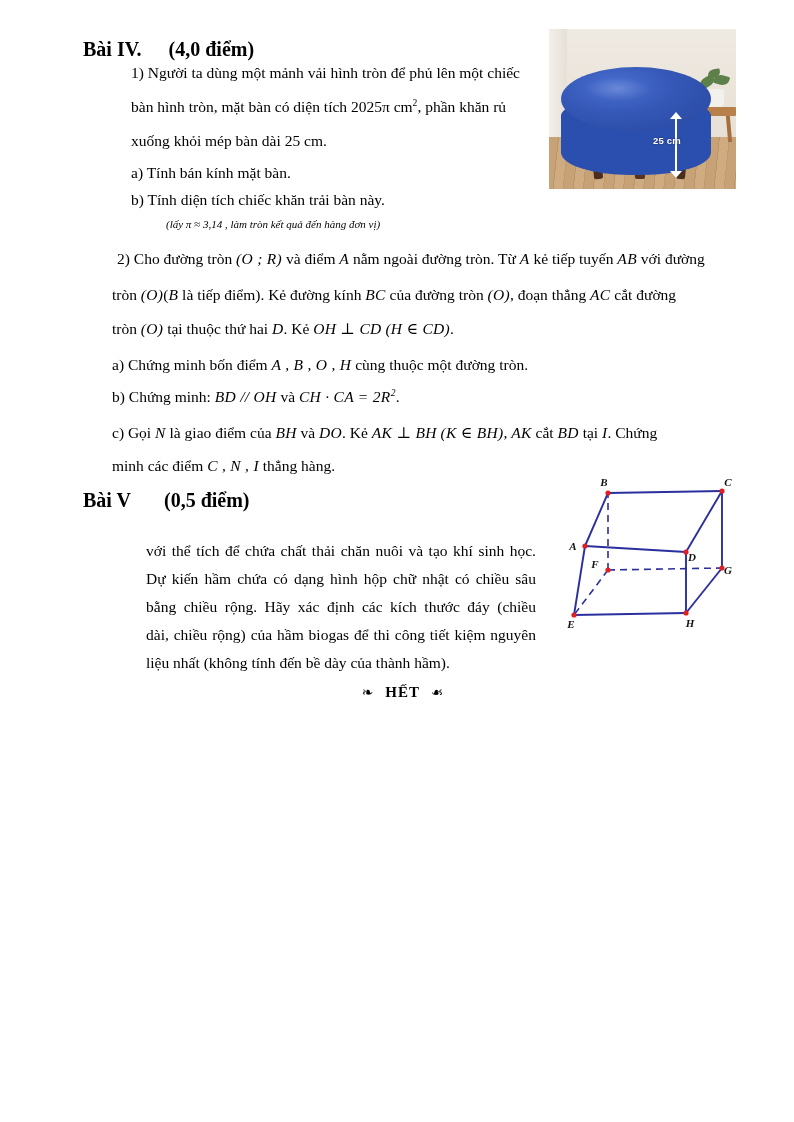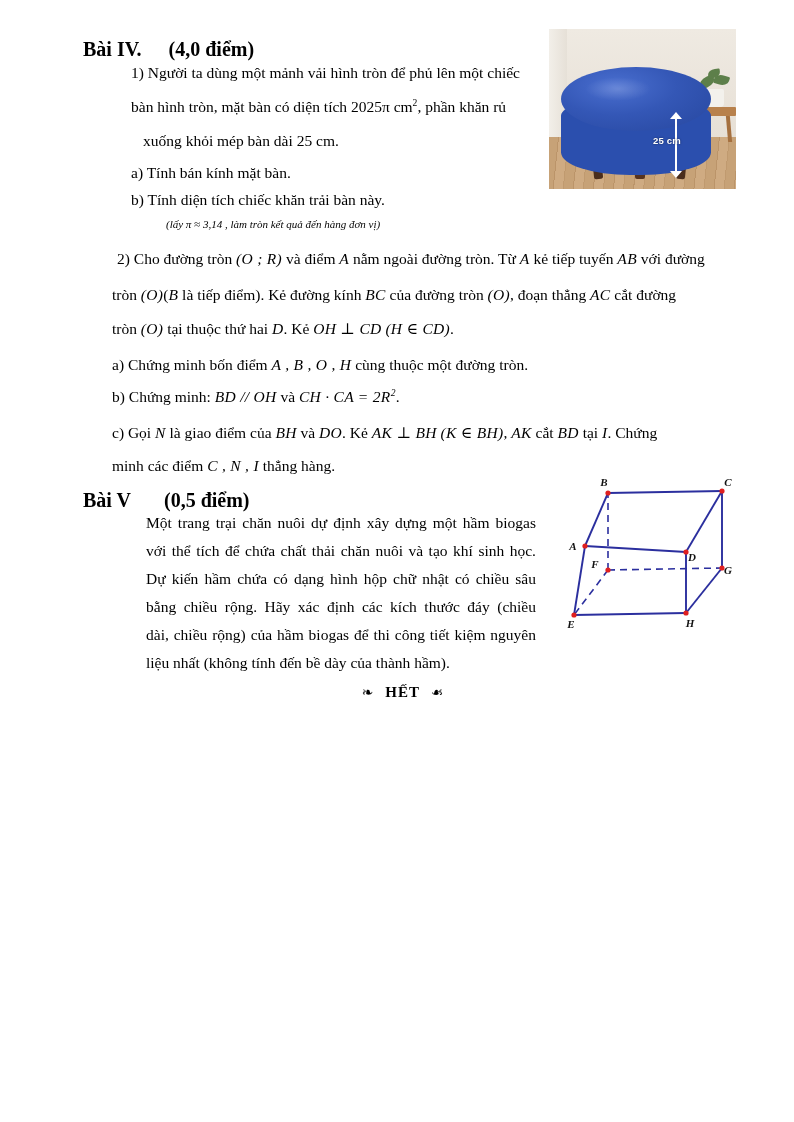--- a/index.html
+++ b/index.html
@@ -218,21 +218,21 @@
   </div>
 
   <div class="line" style="left:131px; top:65px;">
     <span>1) Người ta dùng một mảnh vải hình tròn để phủ lên một chiếc</span>
   </div>
 
   <div class="line" style="left:131px; top:99px;">
     <span>bàn hình tròn, mặt bàn có diện tích</span><span>&nbsp;</span><span class="mathup">2025π cm</span><sup>2</sup><span>, phần khăn rủ</span>
   </div>
 
-  <div class="line" style="left:131px; top:133px;margin-left:12px;">
+  <div class="line" style="left:131px; top:133px;">
     <span>xuống khỏi mép bàn dài</span><span>&nbsp;</span><span class="mathup">25 cm</span><span>.</span>
   </div>
 
   <div class="line" style="left:131px; top:165px;">
     <span>a) Tính bán kính mặt bàn.</span>
   </div>
 
   <div class="line" style="left:131px; top:192px;">
     <span>b) Tính diện tích chiếc khăn trải bàn này.</span>
   </div>
@@ -267,23 +267,20 @@
 
   <div class="line" style="left:112px; top:458px;">
     <span>minh các điểm</span><span>&nbsp;</span><span class="mathvar">C , N , I</span><span>&nbsp;</span><span>thẳng hàng.</span>
   </div>
 
   <div class="bai-head" style="left:83px; top:489px;">
     <span class="label">Bài V</span>
     <span class="points" style="margin-left:28px;">(0,5 điểm)</span>
   </div>
 
-  <div class="line-just" style="left:146px; top:515px; width:390px;">
-    <span>Một trang trại chăn nuôi dự định xây dựng một hầm biogas</span>
-  </div>
   <div class="line-just" style="left:146px; top:543px; width:390px;">
     <span>với thể tích  để chứa chất thải chăn nuôi và tạo khí sinh học.</span>
   </div>
   <div class="line-just" style="left:146px; top:571px; width:390px;">
     <span>Dự kiến hầm chứa có dạng hình hộp chữ nhật có chiều sâu</span>
   </div>
   <div class="line-just" style="left:146px; top:599px; width:390px;">
     <span>bằng chiều rộng. Hãy xác định các kích thước đáy (chiều</span>
   </div>
   <div class="line-just" style="left:146px; top:627px; width:390px;">

